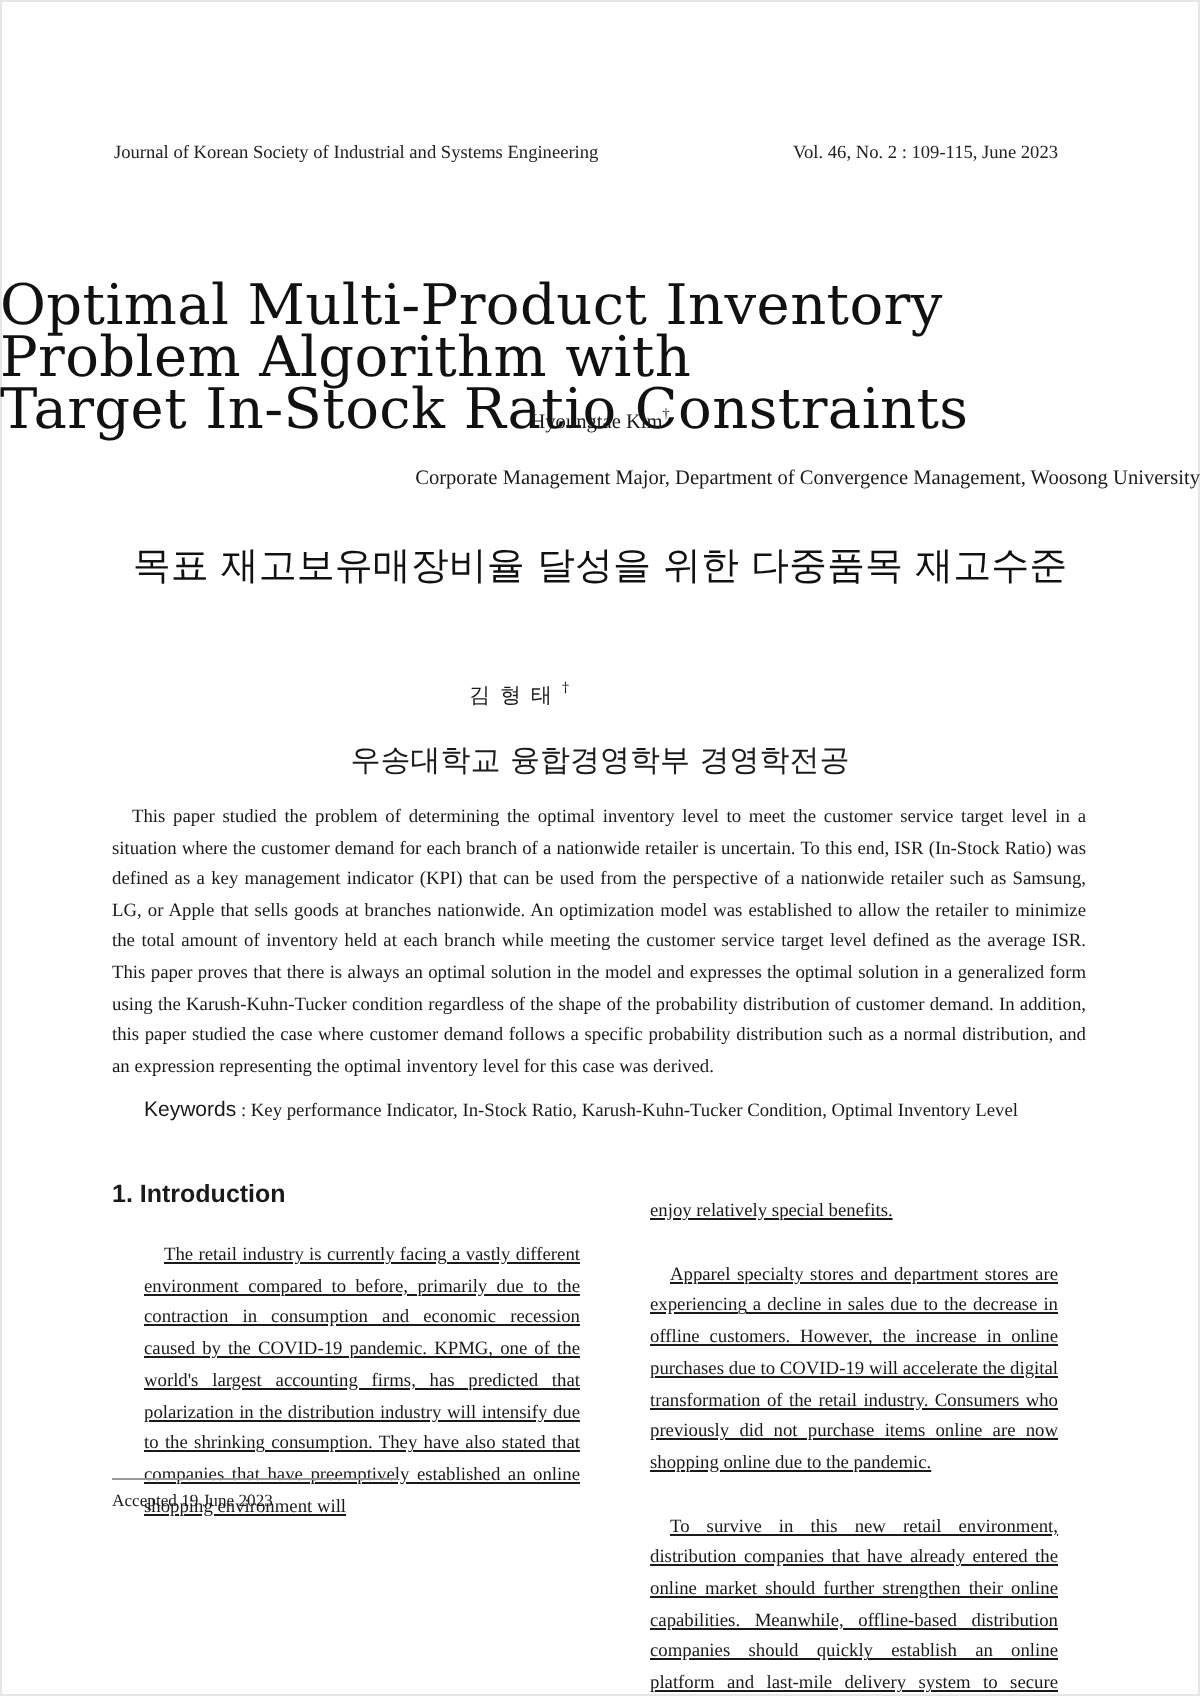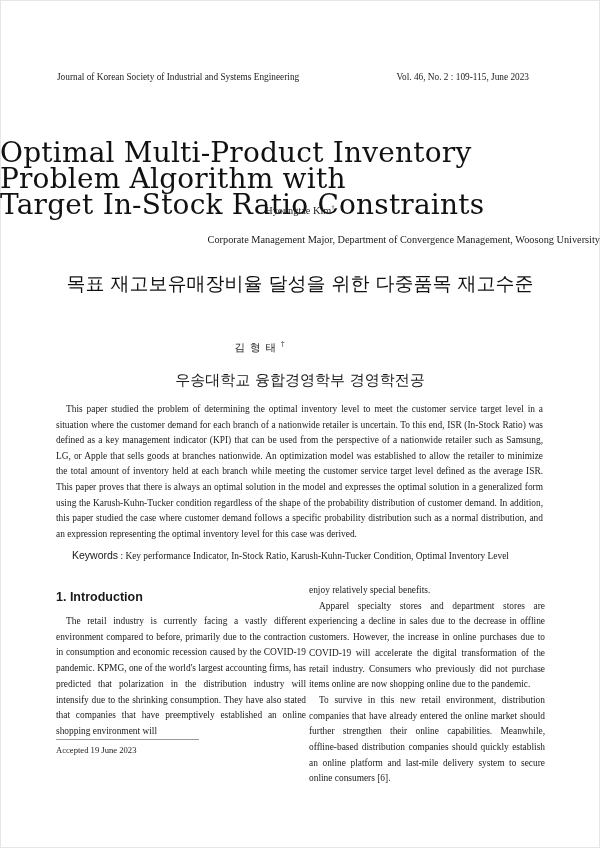--- a/index.html
+++ b/index.html
@@ -15,21 +15,21 @@
   .ko-title { position:absolute; top:272px; left:0; width:600px; text-align:center; font-size:19px; line-height:23px; font-family:"DejaVu Sans","Liberation Sans",sans-serif; color:#111; }
   .ko-author { position:absolute; top:340px; left:0; width:524px; text-align:center; font-size:10.5px; letter-spacing:5px; font-family:"DejaVu Serif",serif; }
   .ko-affil { position:absolute; top:371px; left:0; width:600px; text-align:center; font-size:15px; font-family:"DejaVu Serif",serif; }
   .abstract { position:absolute; top:402px; left:56px; width:487px; font-size:9.4px; line-height:15.6px; text-align:justify; text-indent:10px; }
   .keywords { position:absolute; top:549px; left:56px; width:500px; font-size:9.4px;margin-left:16px; }
   .kw-label { font-family:"Liberation Sans","DejaVu Sans",sans-serif; font-size:10.5px; }
   .col { position:absolute; width:250px; font-size:9.4px; line-height:15.7px; text-align:justify; }
   .col-left { left:56px; top:589px; }
   .col-right { left:309px; top:583px; width:236px; }
   .sec-head { font-family:"Liberation Sans","DejaVu Sans",sans-serif; font-weight:bold; font-size:12.5px; margin-bottom:9px; line-height:16px; }
-  .para { text-indent:10px; margin:0; }
+  .para { text-indent:10px; margin:16px;text-decoration:underline; }
   .para.noindent { text-indent:0; }
   .footrule { position:absolute; left:56px; top:739px; width:143px; border-top:1px solid #999; }
   .footnote { position:absolute; left:56px; top:744px; width:250px; font-size:8.6px; line-height:12.3px; }
 </style>
 </head>
 <body>
 
 <div class="page-border"></div>
 
 <div class="hdr hdr-left">

